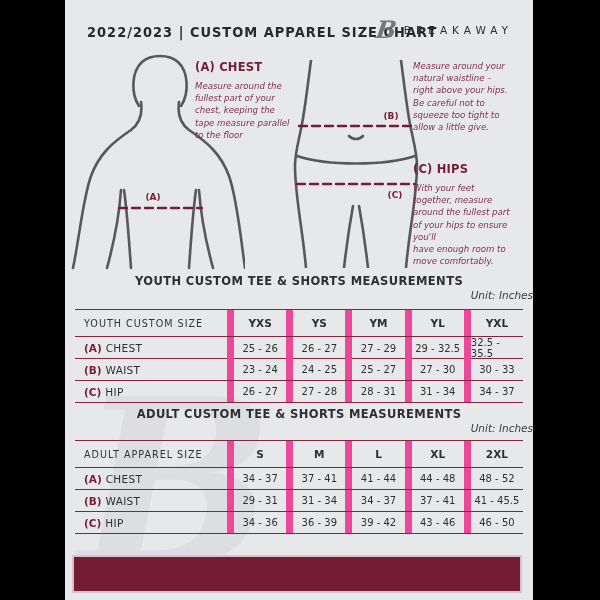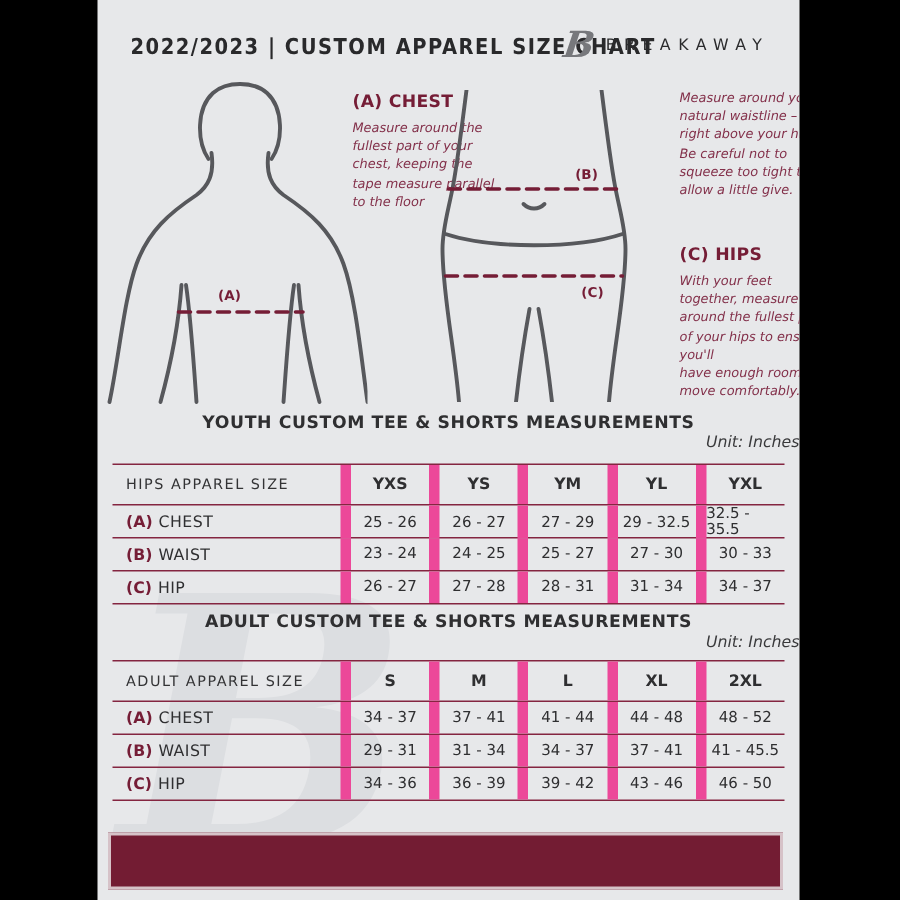--- a/index.html
+++ b/index.html
@@ -16,21 +16,21 @@
 
   
   .hdr-title{position:absolute;left:22px;top:24px;font-size:13px;font-weight:bold;color:#29292b;
              letter-spacing:1px;transform:scaleY(1.12);transform-origin:left top;white-space:nowrap;}
   .brand{position:absolute;right:20px;top:18px;display:flex;align-items:center;gap:7px;}
   .logo-b{font-family:"DejaVu Serif","Liberation Serif",serif;font-style:italic;font-weight:bold;
           font-size:24px;color:#77787c;line-height:1;transform:skewX(-8deg);}
   .brand-name{font-size:10.5px;font-weight:normal;color:#2b2b2d;letter-spacing:5px;}
 
   
-  .instr{position:absolute;width:116px;margin-left:40px;}
+  .instr{position:absolute;width:116px;}
   .instr h3{margin:0 0 6px 0;font-size:11.5px;font-weight:bold;color:#751d36;letter-spacing:.2px;}
   .instr p{margin:0;font-size:8.6px;line-height:1.42;font-style:italic;color:#83304a;white-space:pre-line;}
 
   .fig{position:absolute;}
   .diag-label{fill:#751d36;font-size:9px;font-weight:bold;font-family:"DejaVu Sans",sans-serif;}
 
   
   .sec-title{position:absolute;left:0;width:100%;text-align:center;font-size:11.5px;font-weight:bold;
              color:#2f2f31;letter-spacing:.4px;}
   .sec-unit{position:absolute;left:0;width:100%;text-align:right;font-size:10.5px;font-style:italic;color:#3a3a3c;}
@@ -126,21 +126,21 @@
 you'll
 have enough room to
 move comfortably.</p>
       </div>
 
       <div class="sec-title" style="top:274px;">YOUTH CUSTOM TEE &amp; SHORTS MEASUREMENTS</div>
       <div class="sec-unit" style="top:289px;">Unit: Inches</div>
 
       <div class="sz-table" style="top:309px;">
         <div class="trow head">
-          <div class="cell lbl colhead">HIPS APPAREL SIZE</div>
+          <div class="cell lbl colhead">YOUTH CUSTOM SIZE</div>
           <div class="cell sizehead">YXS</div>
           <div class="cell sizehead">YS</div>
           <div class="cell sizehead">YM</div>
           <div class="cell sizehead">YL</div>
           <div class="cell sizehead">YXL</div>
         </div>
         <div class="trow data">
           <div class="cell lbl">
             <span class="pfx">(A)</span>
             <span class="rowlbl">CHEST</span>

